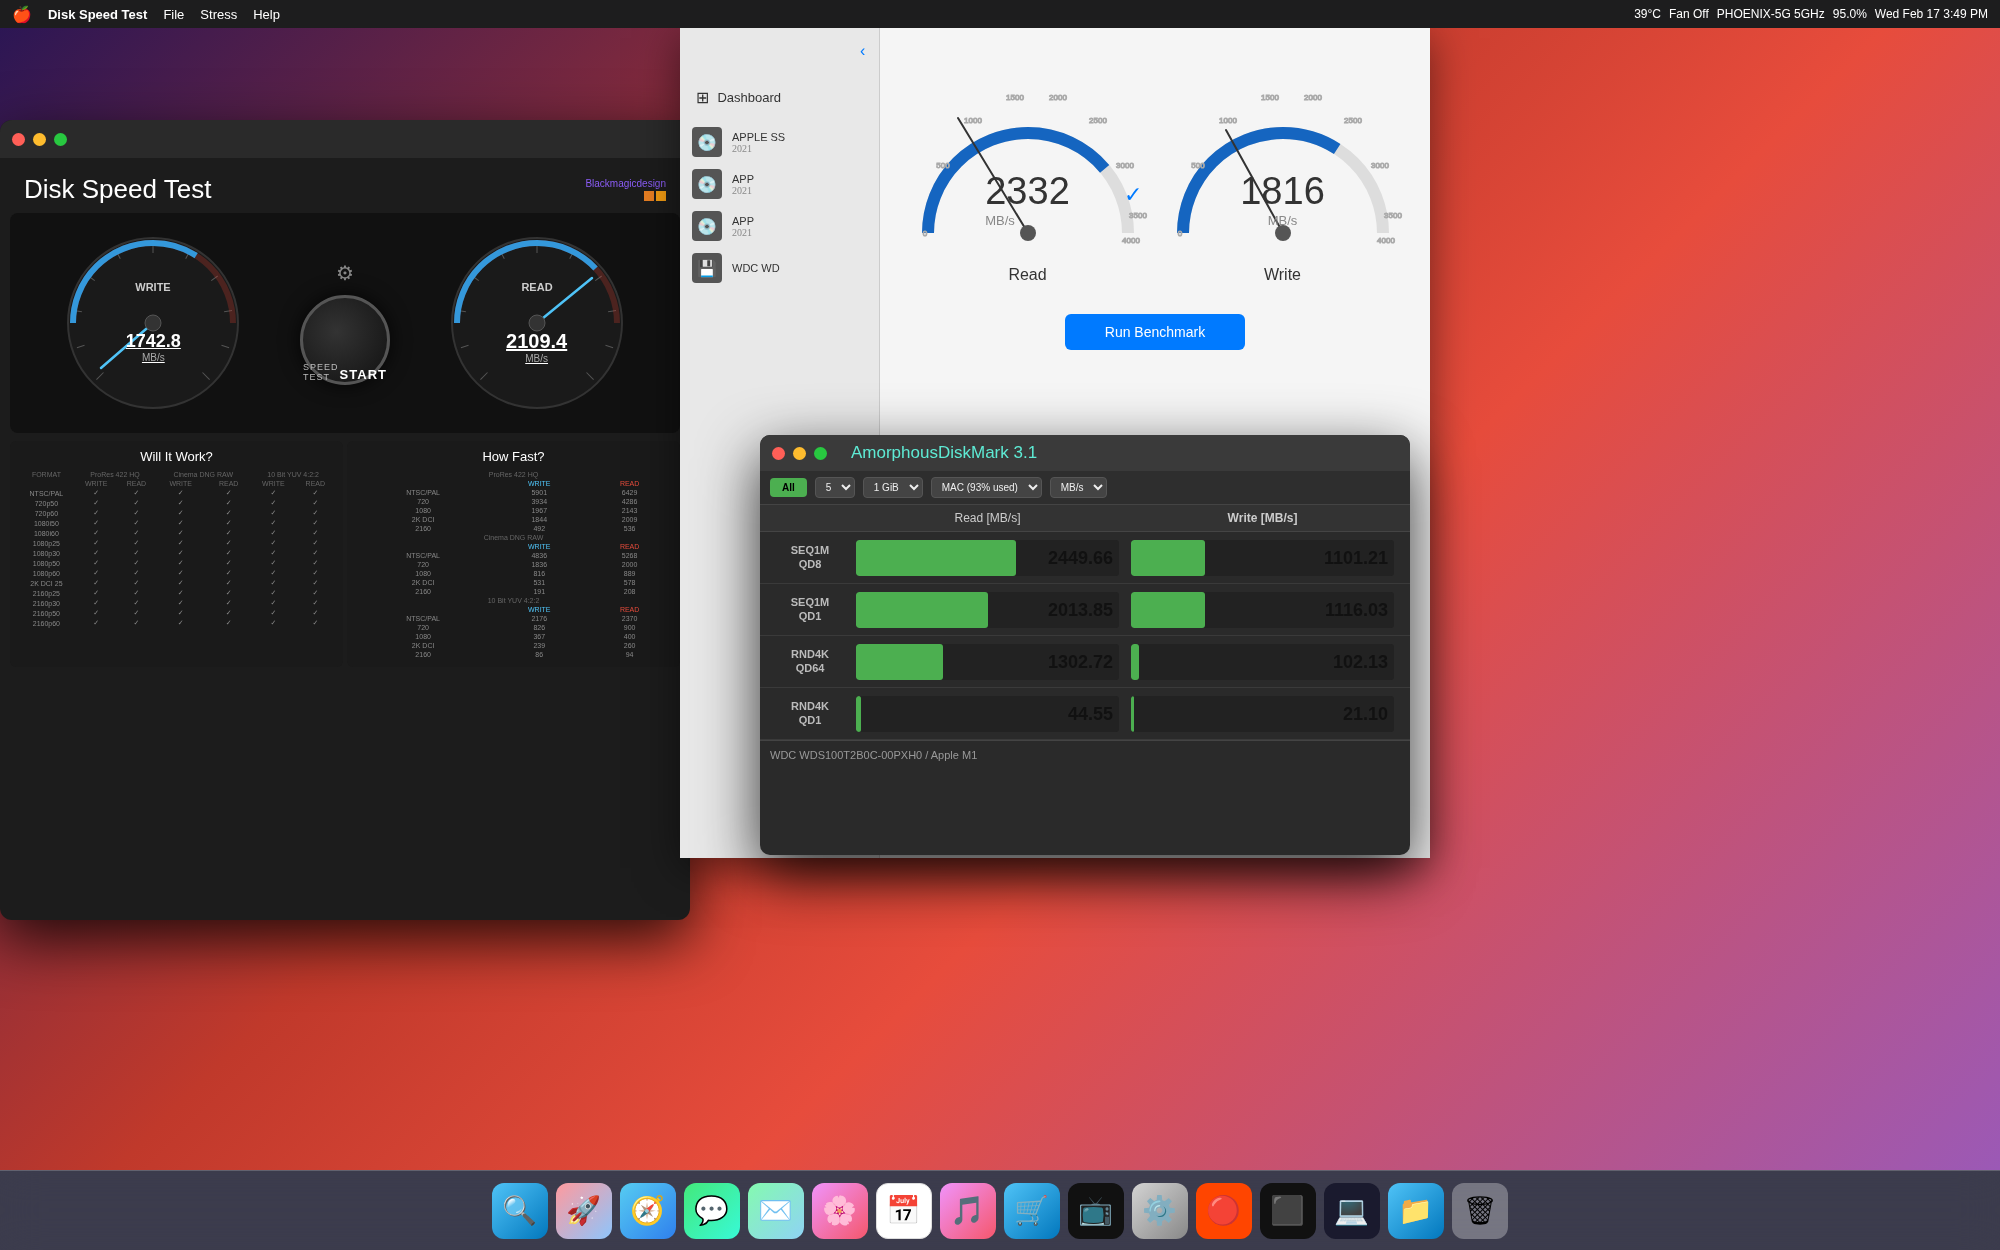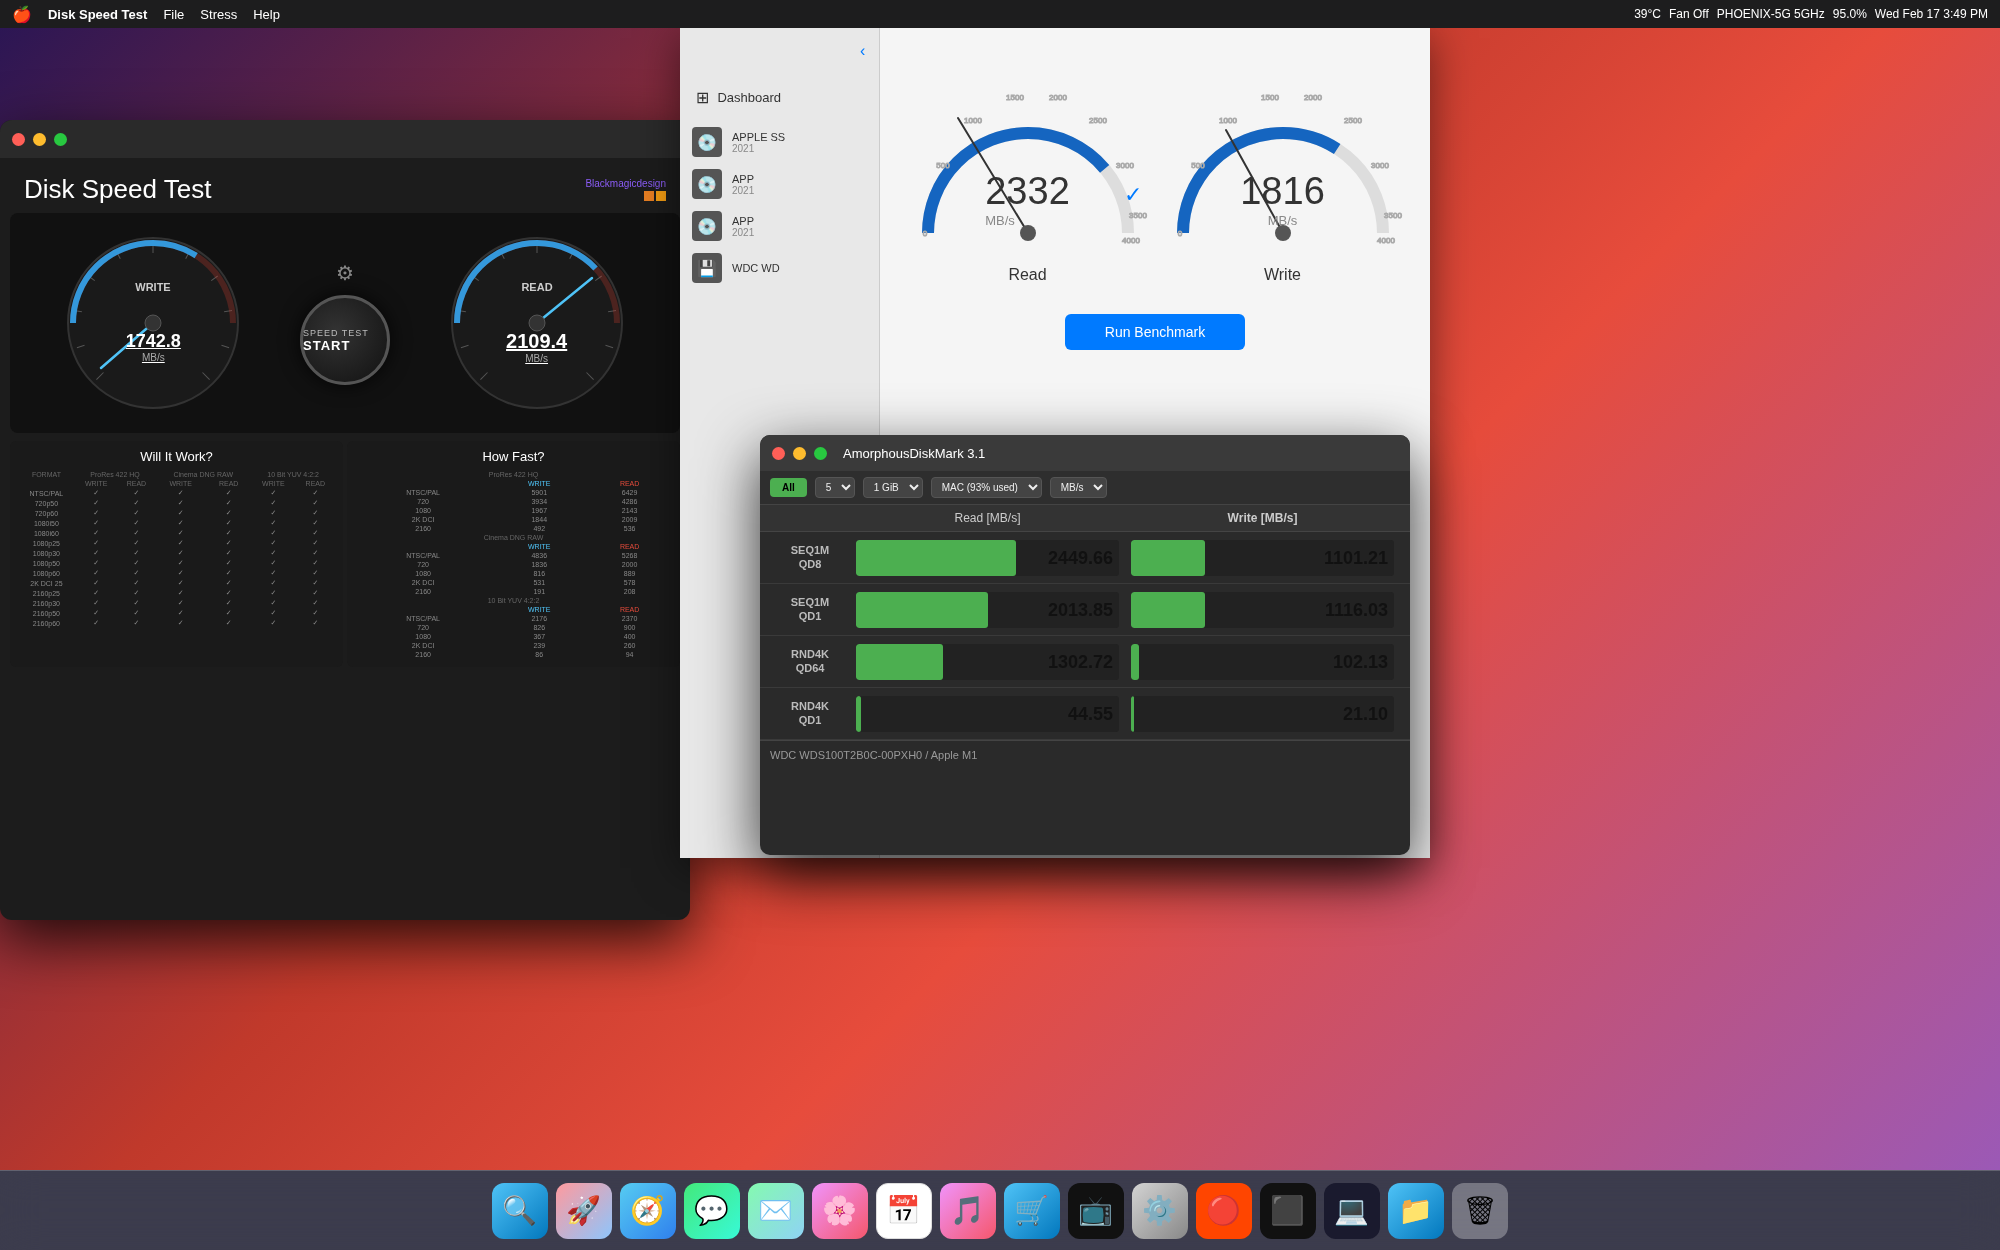--- a/index.html
+++ b/index.html
@@ -166,22 +166,22 @@
       margin-bottom: 10px;
       cursor: pointer;
     }
     .start-circle {
       width: 90px;
       height: 90px;
       border-radius: 50%;
       background: radial-gradient(circle at 40% 40%, #333, #111);
       border: 3px solid #555;
       display: flex;
-      flex-direction: column;
-      align-items: flex-start;
+      flex-direction: row;
+      align-items: flex-end;
       justify-content: center;
       cursor: pointer;
       box-shadow: 0 0 20px rgba(0,0,0,0.8);
     }
     .start-circle .label1 { color: #bbb; font-size: 9px; letter-spacing: 1px; }
     .start-circle .label2 { color: #fff; font-size: 13px; font-weight: bold; letter-spacing: 1px; }
 
     
     .compat-section {
       display: flex;
@@ -332,23 +332,23 @@
     }
     .adm-titlebar {
       height: 36px;
       background: #3a3a3a;
       display: flex;
       align-items: center;
       padding: 0 12px;
       gap: 8px;
     }
     .adm-title {
-      color: #ffffff;
-      font-size: 13px;
-      margin-left: 8px;
+      color: #5eead4;
+      font-size: 17px;
+      margin-left: 16px;
     }
     .adm-toolbar {
       background: #2e2e2e;
       padding: 6px 10px;
       display: flex;
       align-items: center;
       gap: 8px;
       border-bottom: 1px solid #444;
     }
     .adm-select {
@@ -442,21 +442,21 @@
       background: #555;
       border-radius: 4px;
       display: flex;
       align-items: center;
       justify-content: center;
       color: #ddd;
       font-size: 16px;
     }
     .disk-info { flex: 1; }
     .disk-name { font-size: 11px; color: #333; font-weight: 500; }
-    .disk-detail { font-size: 10px; color: #888; }
+    .disk-detail { font-size: 10px; color: #888; font-family: Liberation Serif, serif; }
   </style>
 </head>
 <body>
 
 <div class="menubar">
   <div class="menubar-left">
     <span class="apple-logo">🍎</span>
     <span style="font-weight:600;">Disk Speed Test</span>
     <span>File</span>
     <span>Stress</span>

